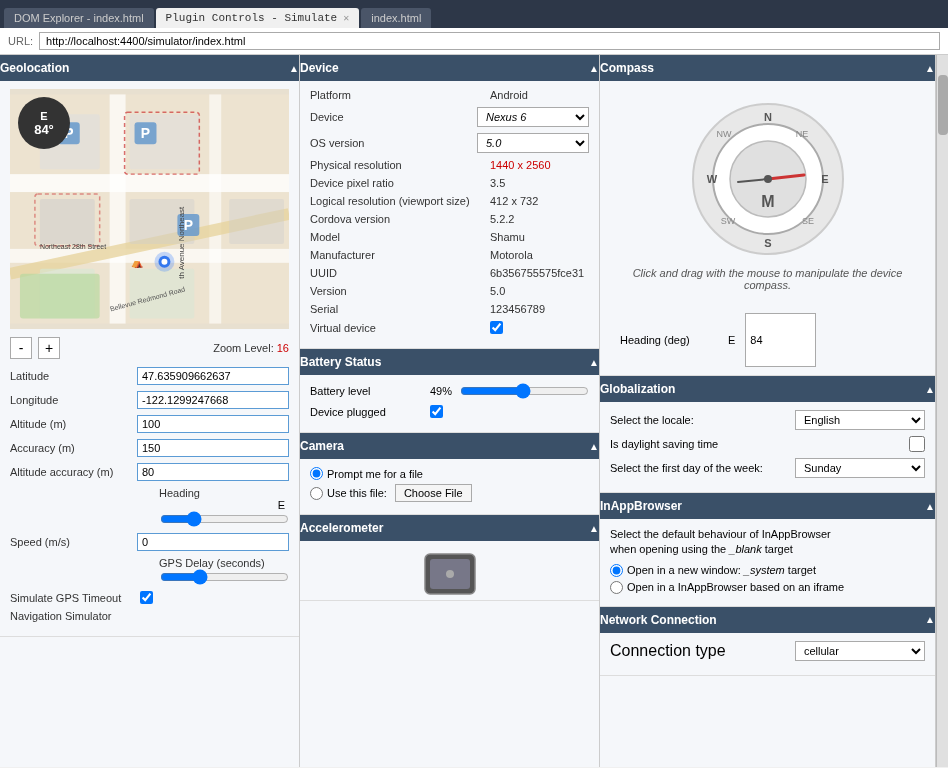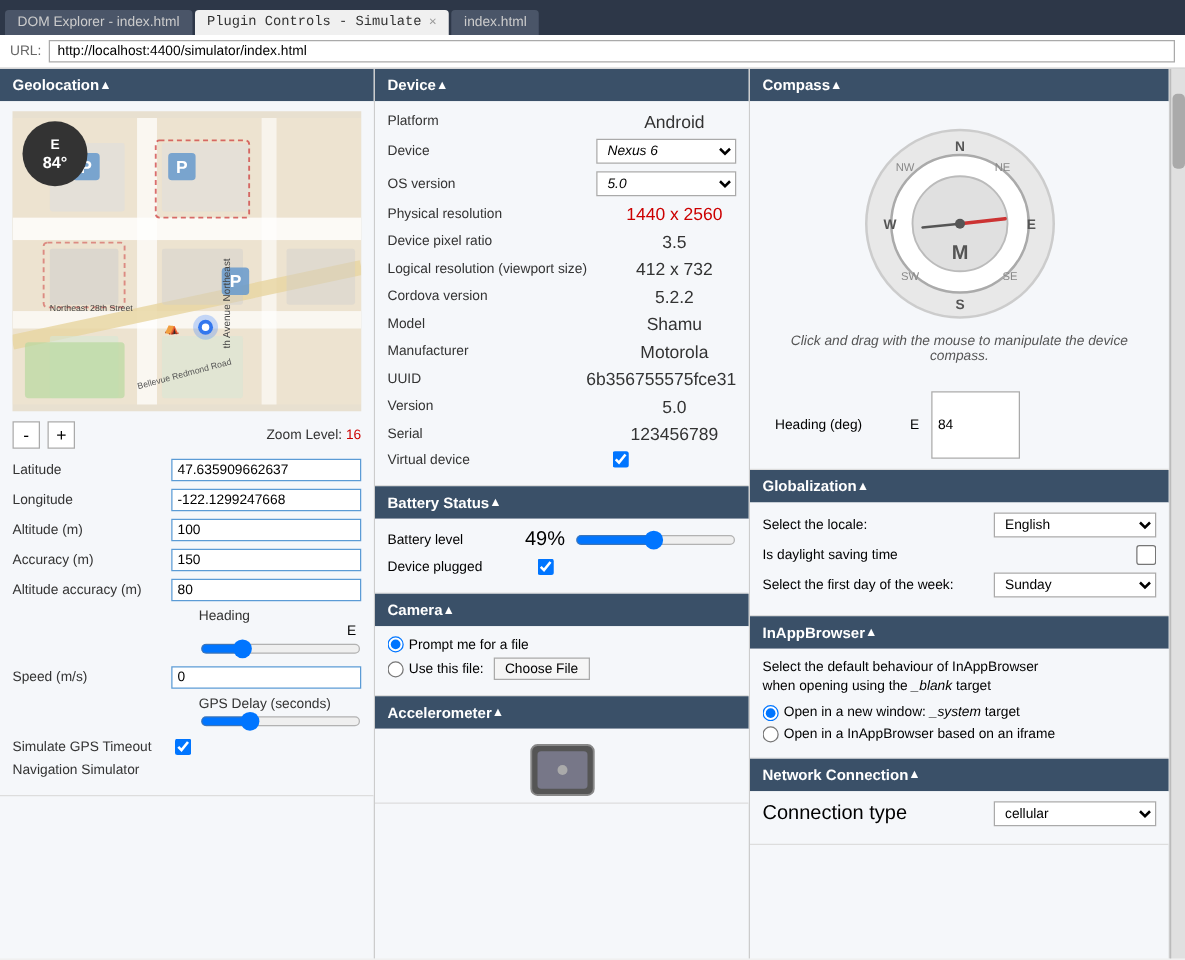--- a/index.html
+++ b/index.html
@@ -17,21 +17,21 @@
     
     .main-content { display: flex; height: calc(768px - 56px); overflow: hidden; }
 
     
     .panel { background: #f5f7fa; border-right: 1px solid #ccc; overflow-y: auto; }
     .panel-left { width: 300px; min-width: 300px; }
     .panel-middle { width: 300px; min-width: 300px; }
     .panel-right { flex: 1; }
 
     .section { margin-bottom: 0; }
-    .section-header { background: #3a5068; color: #fff; padding: 6px 10px; display: flex; align-items: center; font-size: 12px; font-weight: 600; cursor: pointer; }
+    .section-header { background: #3a5068; color: #fff; padding: 6px 0; display: flex; justify-content: space-between; align-items: center; font-size: 12px; font-weight: 600; cursor: pointer; }
     .section-header .chevron { font-size: 10px; }
     .section-body { padding: 8px 10px; background: #f5f7fa; border-bottom: 1px solid #ddd; }
 
     
     .map-container { width: 100%; height: 240px; background: #e8e0d0; position: relative; overflow: hidden; margin-bottom: 8px; }
 
     
     .compass-indicator { position: absolute; top: 8px; left: 8px; width: 52px; height: 52px; background: #333; border-radius: 50%; display: flex; flex-direction: column; align-items: center; justify-content: center; color: #fff; }
     .compass-indicator .dir { font-size: 11px; font-weight: bold; }
     .compass-indicator .deg { font-size: 13px; font-weight: bold; }
@@ -50,28 +50,28 @@
     .heading-dir { margin-right: 4px; font-size: 11px; }
     .slider { flex: 1; }
 
     .checkbox-row { display: flex; align-items: center; margin-bottom: 6px; }
 
     .nav-sim { font-size: 11px; color: #333; }
 
     
     .device-row { display: flex; align-items: center; margin-bottom: 6px; }
     .device-label { width: 180px; font-size: 11px; color: #333; }
-    .device-value { flex: 1; text-align: center; font-size: 14px; color: #333; }
+    .device-value { flex: 1; text-align: left; font-size: 11px; color: #333; }
     .device-value.blue { color: #c00; }
     .device-select { border: 1px solid #aaa; background: #fff; padding: 2px 4px; font-size: 11px; width: 120px; font-style: italic; }
 
     
     .battery-row { display: flex; align-items: center; margin-bottom: 6px; }
     .battery-label { width: 120px; font-size: 11px; }
-    .battery-val { margin-right: 8px; font-size: 16px; }
+    .battery-val { margin-right: 8px; font-size: 11px; }
     .battery-slider { flex: 1; }
 
     
     .radio-row { display: flex; align-items: center; margin-bottom: 4px; }
     .radio-row label { margin-left: 4px; font-size: 11px; }
     .file-row { display: flex; align-items: center; margin-bottom: 4px; }
     .file-row label { margin-left: 4px; font-size: 11px; margin-right: 8px; }
     .choose-btn { border: 1px solid #aaa; background: #f5f5f5; padding: 2px 8px; font-size: 11px; cursor: pointer; }
 
     

